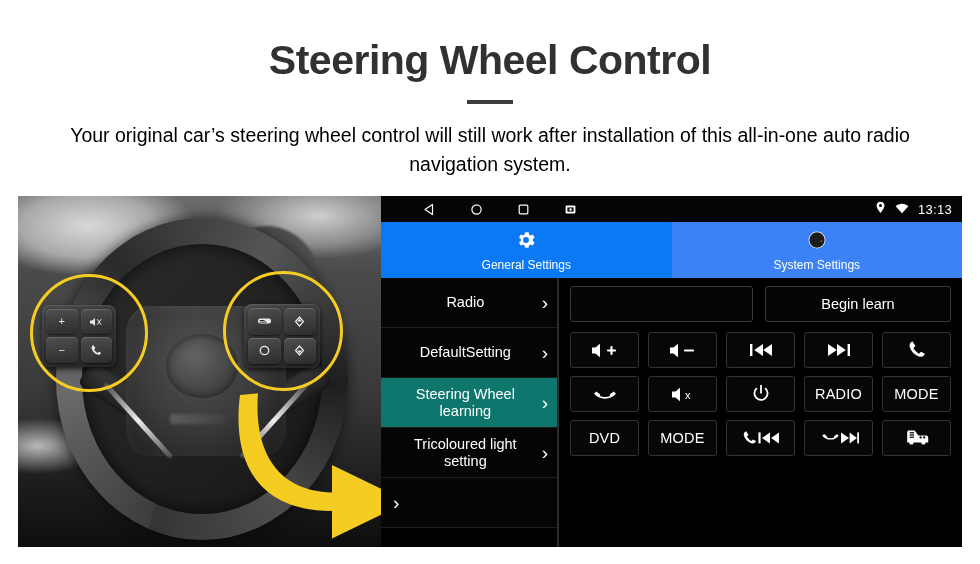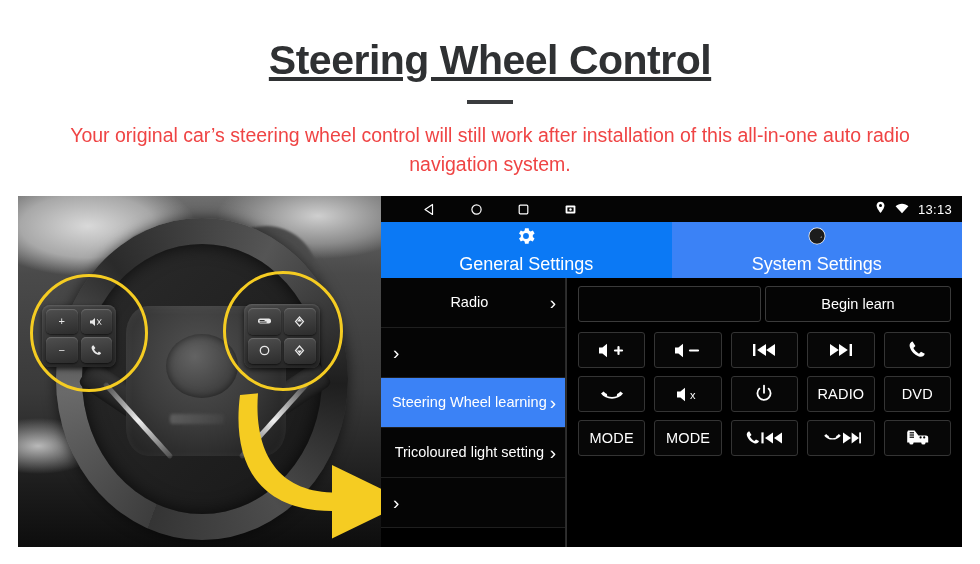--- a/index.html
+++ b/index.html
@@ -10,29 +10,29 @@
     font-family: "Liberation Sans", sans-serif;
     overflow: hidden;
   }
   .page { position: relative; width: 980px; height: 564px; background:#fff; }
 
   
   .title {
     position: absolute; left: 0; top: 38px; width: 980px;
     text-align: center;
     font-size: 41px; font-weight: bold; letter-spacing: -0.5px;
-    color: #2f3133; line-height: 1.12; text-decoration: underline;
+    color: #2f3133; line-height: 1.12;
   }
   .title-rule {
     position: absolute; left: 467px; top: 100px;
     width: 46px; height: 4px; background: #3a3c3e;
   }
   .subtitle {
     position: absolute; left: 40px; top: 121px; width: 900px;
-    text-align: center; color: #ef4444;
+    text-align: center; color: #000000;
     font-size: 19.5px; line-height: 29px; font-weight: normal;
   }
 
   
   .media {
     position: absolute; left: 18px; top: 196px;
     width: 944px; height: 351px;
     background: #000; overflow: hidden;
   }
 
@@ -135,36 +135,36 @@
   .sb-right {
     position:absolute; right:10px; top:0; height:26px;
     display:flex; align-items:center; gap:9px;
   }
   .clock { color:#fff; font-size:13px; letter-spacing:.3px; }
 
   .tabs { position:absolute; left:0; top:26px; width:581px; height:56px; display:flex; }
   .tab { flex:1; display:flex; flex-direction:column; align-items:center; justify-content:center;
          gap:3px; color:#fff; background:#3b82f6; }
   .tab.active { background:#0b79f5; }
-  .tab-label { font-size:18px;text-align:right; }
+  .tab-label { font-size:12px;text-align:right; }
 
   .body { position:absolute; left:0; top:82px; width:581px; height:269px; display:flex;border-radius:12px; }
 
   .sidebar { width:192px; background:#000; border-right:1px solid #2a2a2a; }
   .side-item {
     height:50px; display:flex; align-items:center; justify-content:space-between;
     padding:0 9px 0 10px; color:#fff; font-size:14.5px;
     border-bottom:1px solid #1f1f1f; background:#050505;
   }
-  .side-item.active { background:#3b82f6;justify-content:space-between; }
+  .side-item.active { background:#0f766e;justify-content:space-between; }
   .side-item .txt { flex:1; text-align:center; line-height:17px; }
   .chev { font-size:19px; color:#fff; font-weight:300; margin-left:2px; }
 
   .panel { flex:1; background:#000; padding:8px 11px 6px 11px; border-left:1px solid #2f2f2f; }
-  .toprow { display:flex; gap:4px; margin-bottom:10px; }
+  .toprow { display:flex; gap:12px; margin-bottom:10px; }
   .field {
     flex:1; height:36px; border:1px solid #3a3a3a; border-radius:3px; background:#050505;
   }
   .beginbtn {
     width:186px; height:36px; border:1px solid #3a3a3a; border-radius:3px; background:#050505;
     color:#fff; font-size:14.5px; display:flex; align-items:center; justify-content:center;
   }
   .grid { display:grid; grid-template-columns:repeat(5,1fr); gap:8px 9px; }
   .gbtn {
     height:36px; border:1px solid #343434; border-radius:3px; background:#070707;
@@ -314,20 +314,21 @@
       </div>
 
       <div class="body">
 
         <div class="sidebar">
           <div class="side-item">
             <span class="txt">Radio</span>
             <span class="chev">›</span>
           </div>
           <div class="side-item">
+            <span class="txt">DefaultSetting</span>
             <span class="chev">›</span>
           </div>
           <div class="side-item active">
             <span class="txt">Steering Wheel learning</span>
             <span class="chev">›</span>
           </div>
           <div class="side-item">
             <span class="txt">Tricoloured light setting</span>
             <span class="chev">›</span>
           </div>
@@ -394,23 +395,23 @@
                   <text x="16" y="12.5" font-family="Liberation Sans, sans-serif" font-size="11" fill="#fff">x</text>
                 </svg>
             </div>
             <div class="gbtn">
               <svg width="20" height="20" viewBox="0 0 20 20">
                   <path d="M5.4 4.6a6.6 6.6 0 109.2 0" fill="none" stroke="#fff" stroke-width="1.8" stroke-linecap="round"></path>
                   <path d="M10 1.6v7.2" stroke="#fff" stroke-width="1.8" stroke-linecap="round"></path>
                 </svg>
             </div>
             <div class="gbtn">RADIO</div>
+            <div class="gbtn">MODE</div>
+
             <div class="gbtn">DVD</div>
-
-            <div class="gbtn">MODE</div>
             <div class="gbtn">MODE</div>
             <div class="gbtn">
               <svg width="40" height="16" viewBox="0 0 40 16">
                   <path d="M5.2 1.2C3.3 1.8 2.2 3.6 3 6c1.1 3.3 3.9 6.1 7.2 7.2 2.4.8 4.2-.3 4.8-2.1l-3-1.7-1.6 1.6c-1.9-.9-3.6-2.7-4.5-4.5l1.6-1.6z" fill="#fff"></path>
                   <rect x="17.4" y="2.4" width="2.2" height="11" fill="#fff"></rect>
                   <path d="M29 2.4v11l-8-5.5z" fill="#fff"></path>
                   <path d="M38 2.4v11l-8-5.5z" fill="#fff"></path>
                 </svg>
             </div>
             <div class="gbtn">

